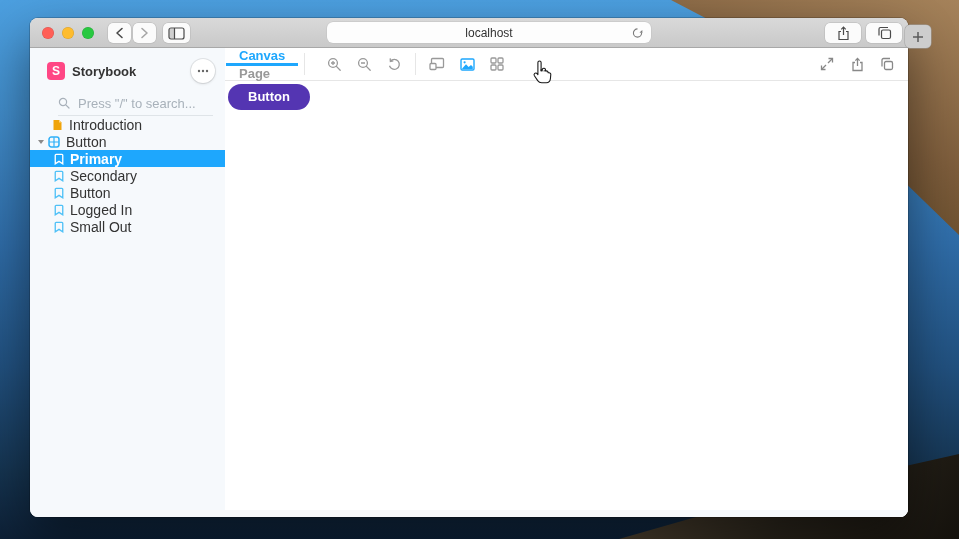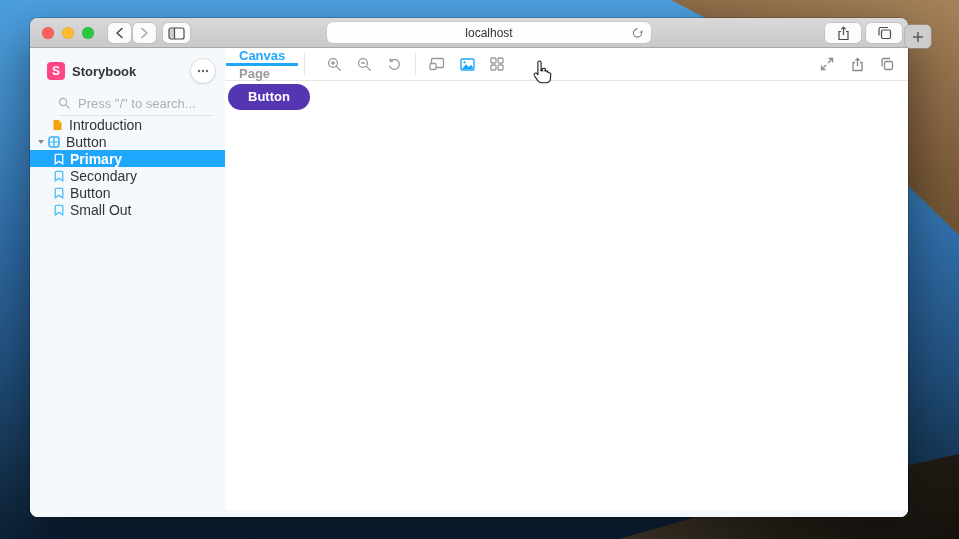--- a/index.html
+++ b/index.html
@@ -229,20 +229,28 @@
         <div class="row story">
           <span class="ic">
             <svg width="10" height="12" viewBox="0 0 12 14">
               <path d="M2.5 1.5 h7 a1 1 0 0 1 1 1 V12.8 L6 9.9 1.5 12.8 V2.5 a1 1 0 0 1 1-1 z" fill="none" stroke="#4fc1f7" stroke-width="1.6"></path>
             </svg>
           </span>
           <span class="lbl">Button</span>
         </div>
 
 
+        <div class="row story">
+          <span class="ic">
+            <svg width="10" height="12" viewBox="0 0 12 14">
+              <path d="M2.5 1.5 h7 a1 1 0 0 1 1 1 V12.8 L6 9.9 1.5 12.8 V2.5 a1 1 0 0 1 1-1 z" fill="none" stroke="#4fc1f7" stroke-width="1.6"></path>
+            </svg>
+          </span>
+          <span class="lbl">Logged In</span>
+        </div>
 
         <div class="row story">
           <span class="ic">
             <svg width="10" height="12" viewBox="0 0 12 14">
               <path d="M2.5 1.5 h7 a1 1 0 0 1 1 1 V12.8 L6 9.9 1.5 12.8 V2.5 a1 1 0 0 1 1-1 z" fill="none" stroke="#4fc1f7" stroke-width="1.6"></path>
             </svg>
           </span>
           <span class="lbl">Small Out</span>
         </div>
 

